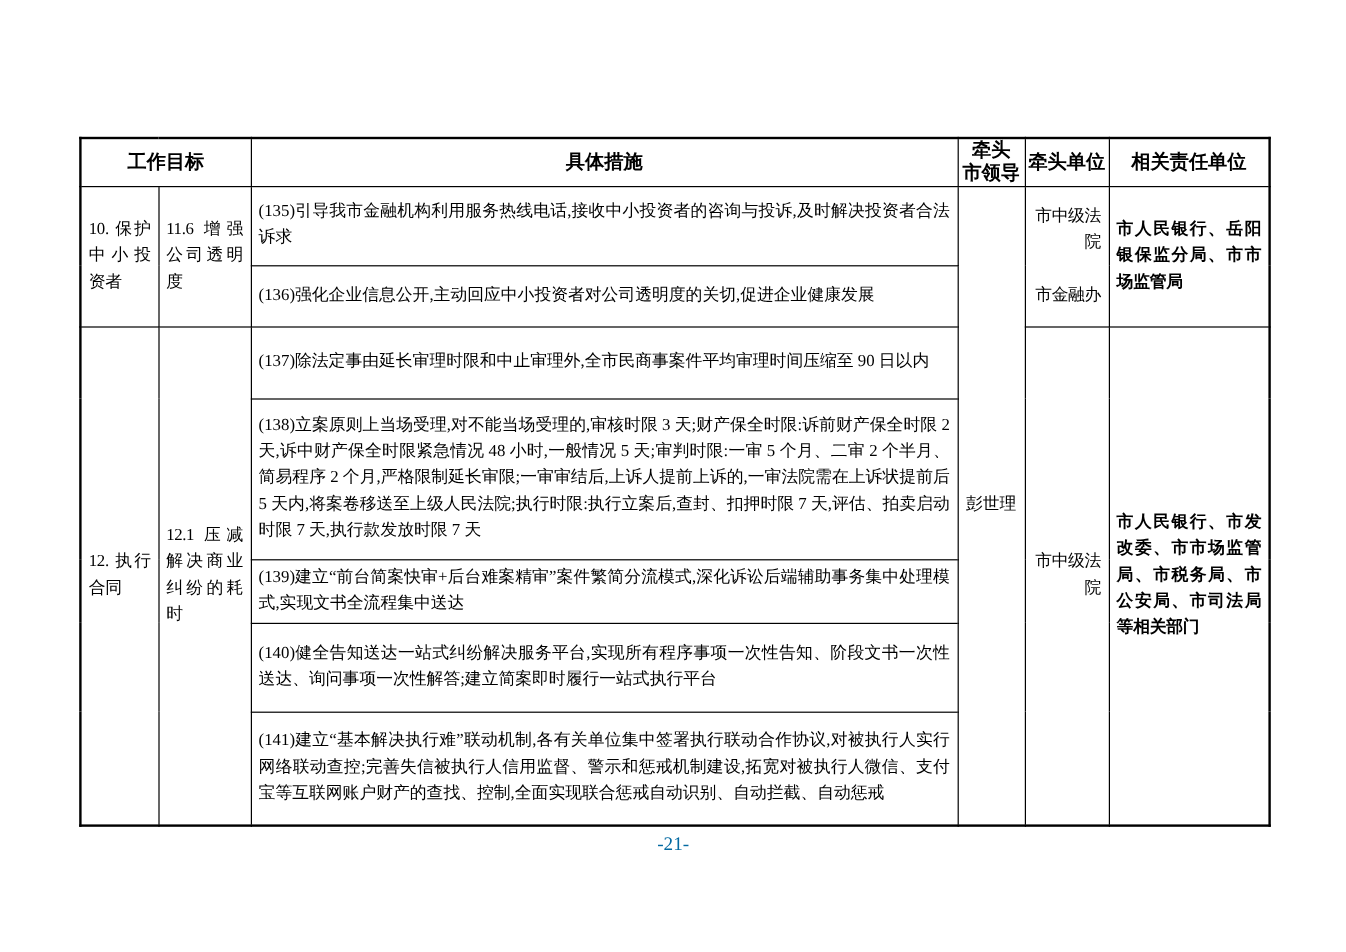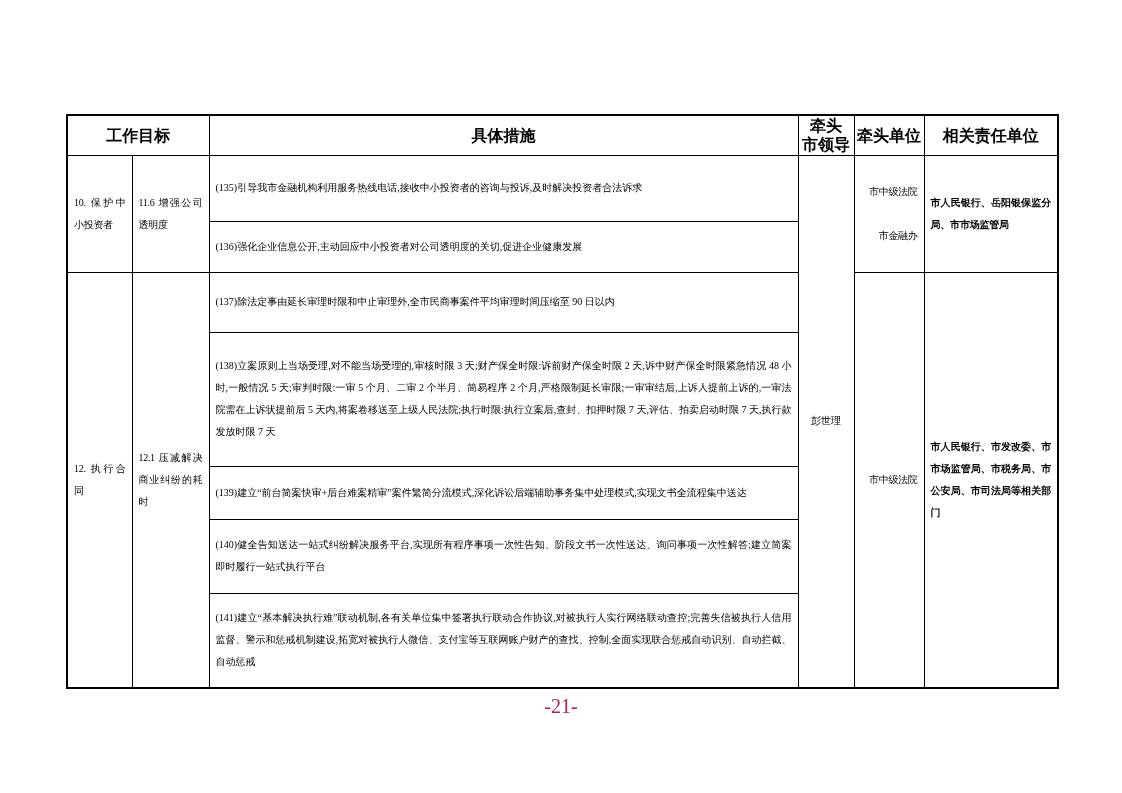--- a/index.html
+++ b/index.html
@@ -35,21 +35,21 @@
   }
   .doc-table th {
     font-family: "Liberation Sans", "DejaVu Sans", sans-serif;
     font-weight: bold;
     font-size: 16px;
     line-height: 19px;
     text-align: center;
     padding: 0 2px;
   }
   .doc-table td {
-    font-size: 10px;
+    font-size: 14px;
     line-height: 22px;
     padding: 2px 6px;
   }
   
   tr.hrow  { height: 40px; }
   tr.r135  { height: 66px; }
   tr.r136  { height: 51px; }
   tr.r137  { height: 60px; }
   tr.r138  { height: 134px; }
   tr.r139  { height: 53px; margin-left: 31px; }
@@ -89,23 +89,23 @@
   }
   .unit-gap {
     margin-top: 22px;
   }
   .page-num {
     position: absolute;
     left: 0;
     top: 695px;
     width: 1122px;
     text-align: center;
-    font-size: 20px;
+    font-size: 16px;
     font-family: "Liberation Serif", "DejaVu Serif", serif;
-    color: #be185d;
+    color: #0369a1;
   }
 </style>
 </head>
 <body>
 
 <div class="sheet">
 
   <table class="doc-table">
     <colgroup>
       <col style="width:65px">

